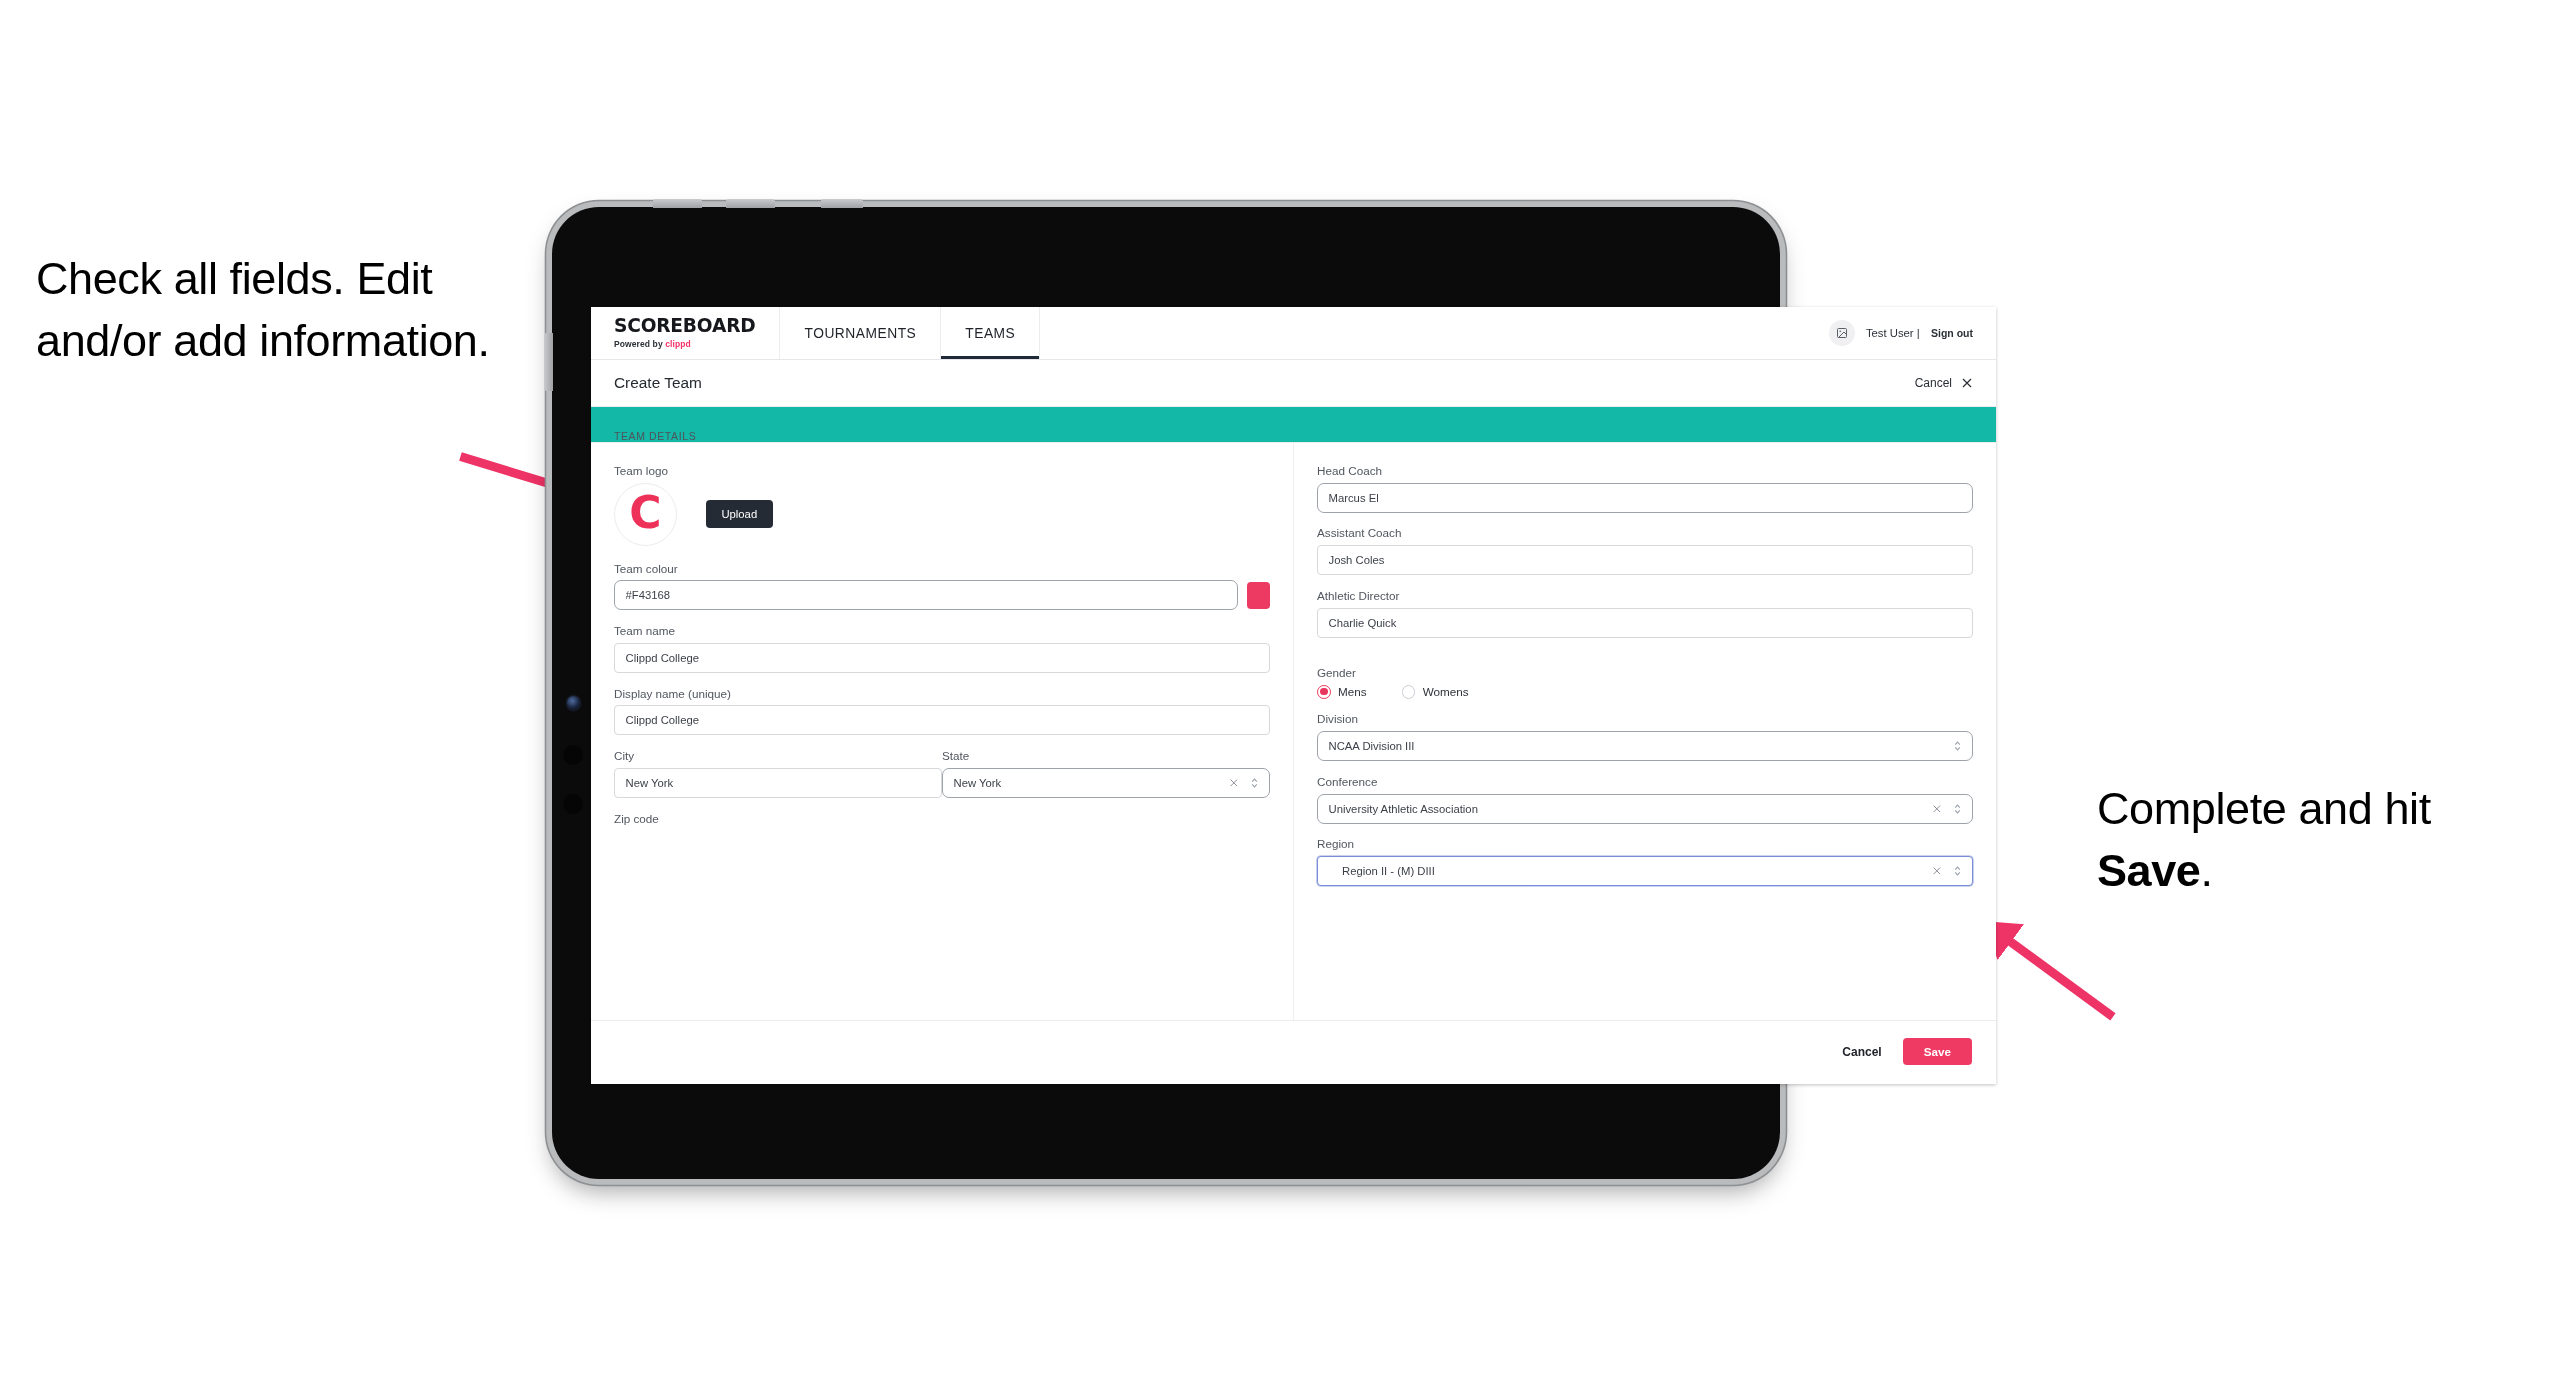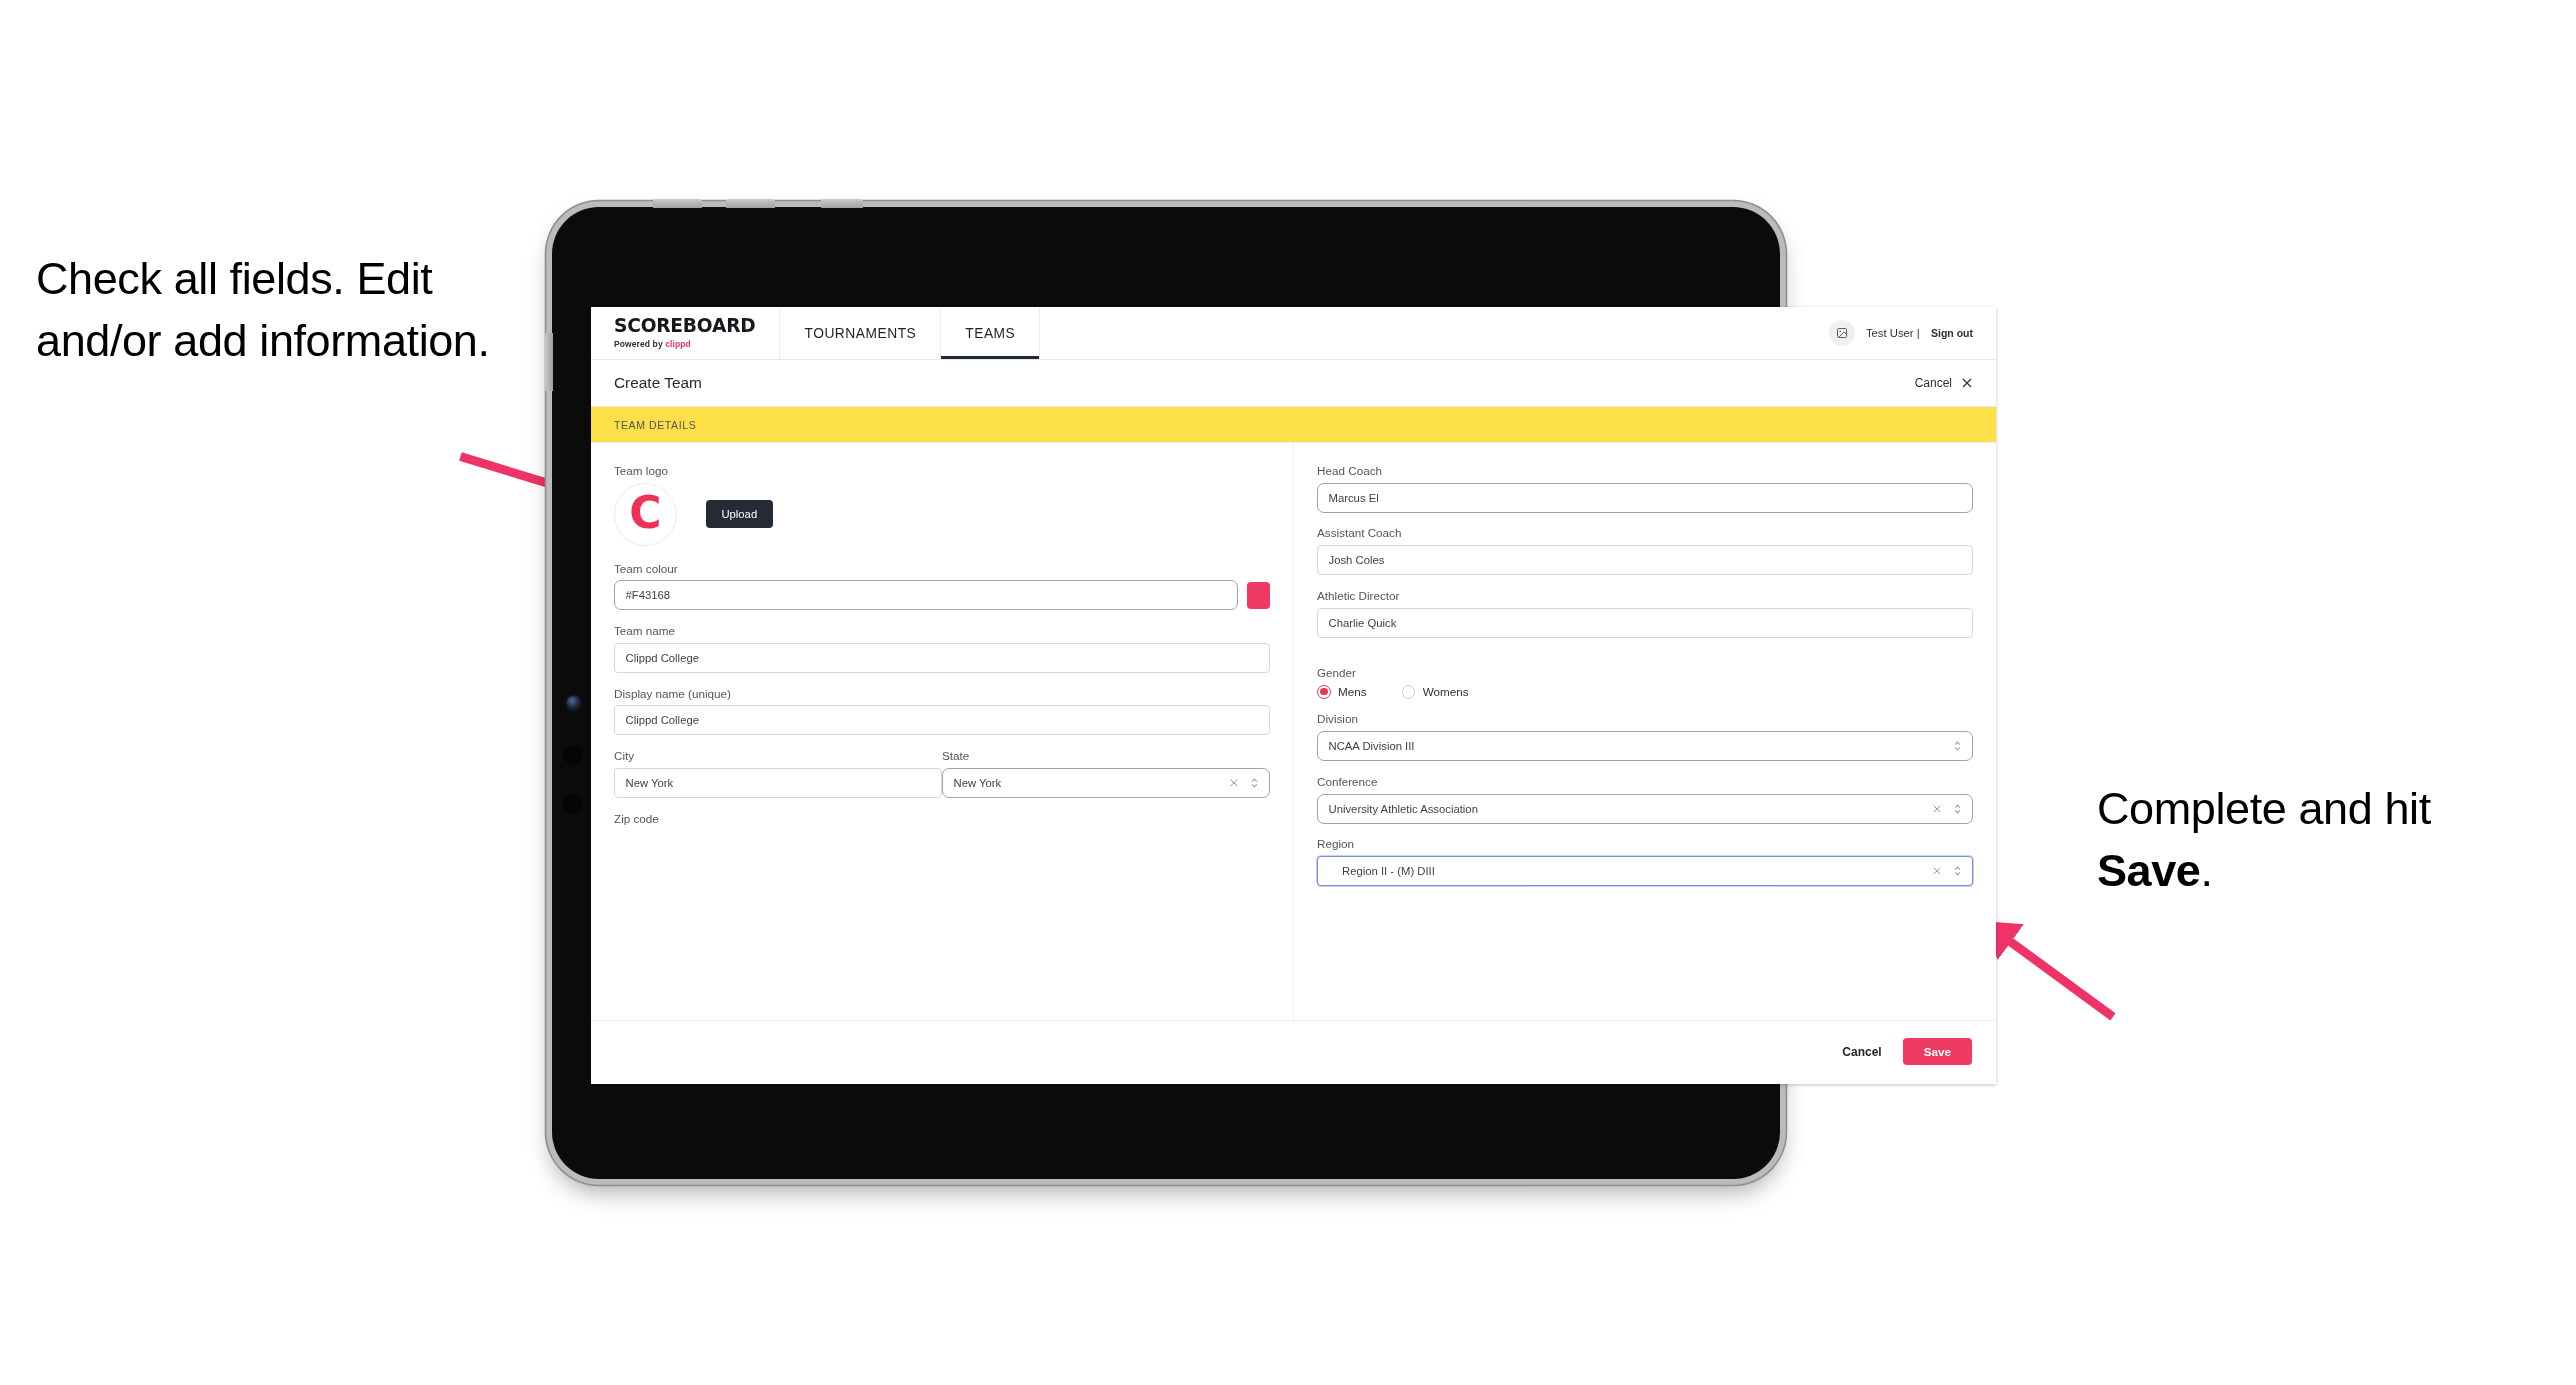--- a/index.html
+++ b/index.html
@@ -131,23 +131,23 @@
     background: #fff;
   }
   #page-title { font-size: 15.4px; color: #262a31; }
   #cancel-top {
     margin-left: auto; display: flex; align-items: center; gap: 9px;
     font-size: 12px; color: #2a2e35; cursor: pointer;
   }
 
   
   #section-head {
-    height: 36px; background: #fde047;
+    height: 36px; background: #14b8a6;
     border-bottom: 0.8px solid #eceded;
-    display: flex; align-items: center; padding: 0 23px;
+    display: flex; align-items: flex-end; padding: 0 23px;
   }
   #section-head span {
     font-size: 10.5px; letter-spacing: 0.6px; color: #4e535c;
   }
 
   
   #form-body {
     display: flex;
     height: 577px;
     background: #fff;

